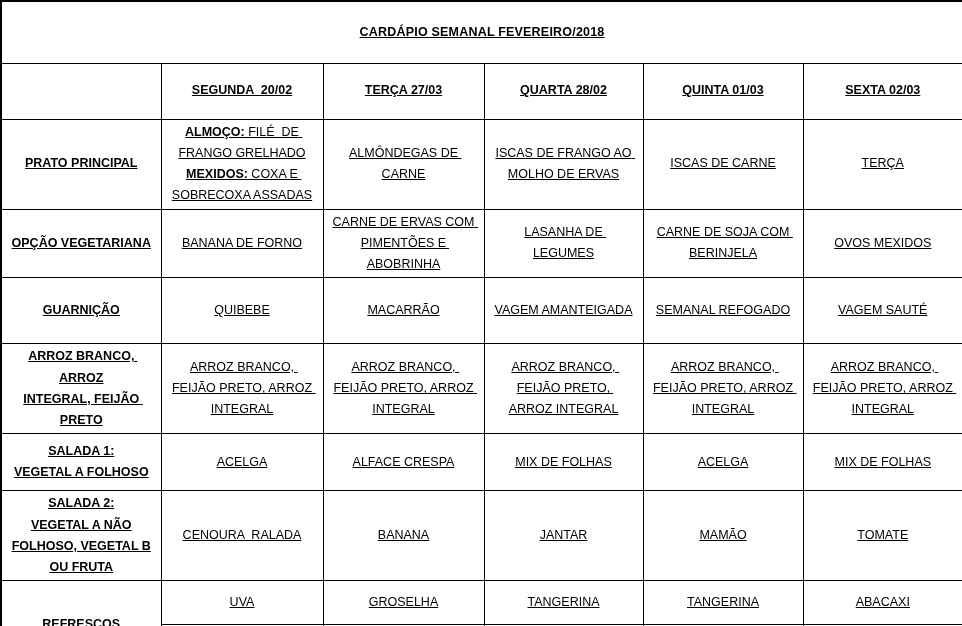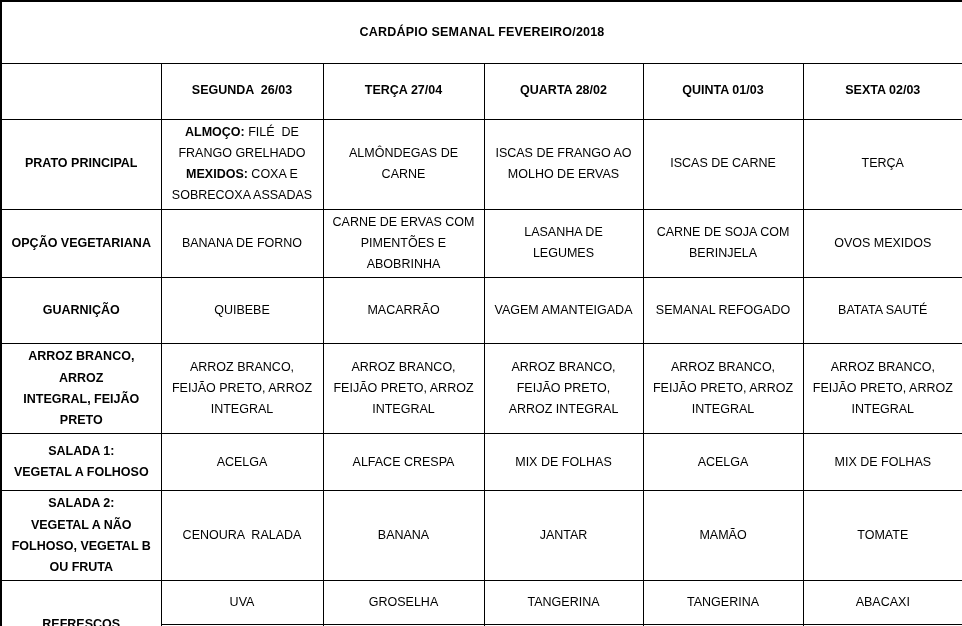--- a/index.html
+++ b/index.html
@@ -25,20 +25,21 @@
   table.menu td {
     border: 1px solid #000000;
     text-align: center;
     vertical-align: middle;
     font-size: 12.5px;
     line-height: 1.7;
     padding: 2px 9px;
     white-space: pre-wrap;
     word-wrap: break-word;
     overflow: hidden;
+    text-decoration: underline;
   }
   td.title-cell {
     font-weight: bold;
     font-size: 13.5px;
     letter-spacing: 0.2px;
   }
   td.day-header {
     font-weight: bold;
   }
   td.row-label {
@@ -62,22 +63,22 @@
     <col style="width:160px">
   </colgroup>
 
   <tbody>
       <tr style="height:62px">
     <td class="title-cell" colspan="6">CARDÁPIO SEMANAL FEVEREIRO/2018</td>
   </tr>
 
   <tr style="height:56px">
     <td></td>
-    <td class="day-header">SEGUNDA  26/03</td>
-    <td class="day-header">TERÇA 27/04</td>
+    <td class="day-header">SEGUNDA  20/02</td>
+    <td class="day-header">TERÇA 27/03</td>
     <td class="day-header">QUARTA 28/02</td>
     <td class="day-header">QUINTA 01/03</td>
     <td class="day-header">SEXTA 02/03</td>
   </tr>
 
   <tr style="height:87px">
     <td class="row-label">PRATO PRINCIPAL</td>
     <td class="dish"><b>ALMOÇO:</b><span> FILÉ  DE FRANGO GRELHADO
 </span><b>MEXIDOS:</b><span> COXA E SOBRECOXA ASSADAS</span></td>
     <td class="dish">ALMÔNDEGAS DE CARNE</td>
@@ -94,21 +95,21 @@
     <td class="dish">CARNE DE SOJA COM BERINJELA</td>
     <td class="dish">OVOS MEXIDOS</td>
   </tr>
 
   <tr style="height:66px">
     <td class="row-label">GUARNIÇÃO</td>
     <td class="dish">QUIBEBE</td>
     <td class="dish">MACARRÃO</td>
     <td class="dish">VAGEM AMANTEIGADA</td>
     <td class="dish">SEMANAL REFOGADO</td>
-    <td class="dish">BATATA SAUTÉ</td>
+    <td class="dish">VAGEM SAUTÉ</td>
   </tr>
 
   <tr style="height:63px">
     <td class="row-label">ARROZ BRANCO, ARROZ
 INTEGRAL, FEIJÃO PRETO</td>
     <td class="dish">ARROZ BRANCO, FEIJÃO PRETO, ARROZ INTEGRAL</td>
     <td class="dish">ARROZ BRANCO, FEIJÃO PRETO, ARROZ INTEGRAL</td>
     <td class="dish">ARROZ BRANCO, FEIJÃO PRETO, ARROZ INTEGRAL</td>
     <td class="dish">ARROZ BRANCO, FEIJÃO PRETO, ARROZ INTEGRAL</td>
     <td class="dish">ARROZ BRANCO, FEIJÃO PRETO, ARROZ INTEGRAL</td>

